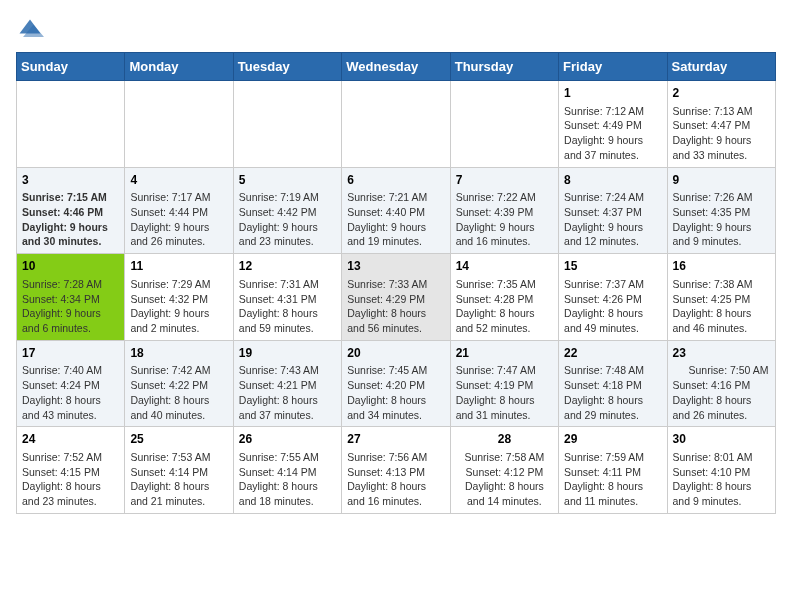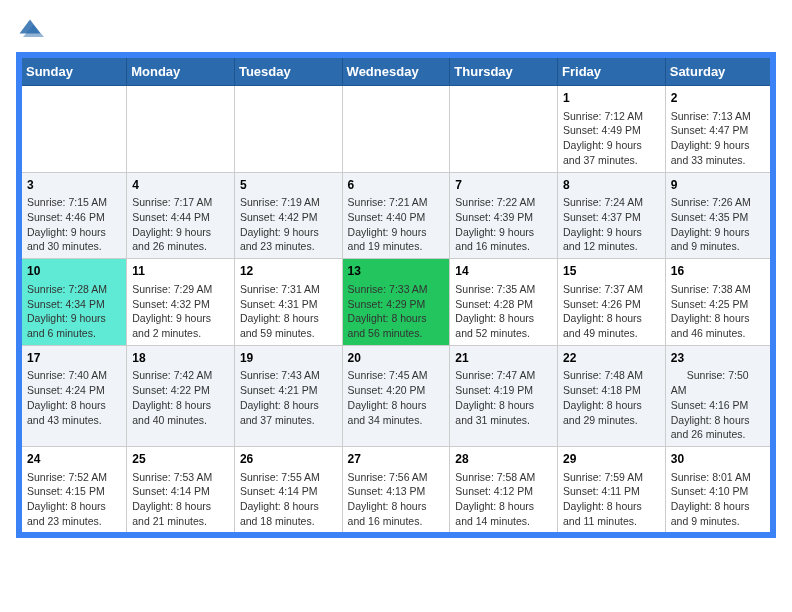--- a/index.html
+++ b/index.html
@@ -40,21 +40,21 @@
       font-weight: bold;
       color: #222;
     }
     .location {
       font-size: 15px;
       color: #444;
     }
     .calendar-table {
       width: 100%;
       border-collapse: collapse;
-      border: 6px solid #3b82f6;
+      border: 1px solid #3b82f6;
     }
     .calendar-table th {
       background-color: #2a6aad;
       color: #fff;
       font-size: 13px;
       font-weight: bold;
       padding: 6px 4px;
       text-align: left;
       border: 1px solid #1e5490;
     }
@@ -127,21 +127,21 @@
         <td class="empty-cell"></td>
         <td class="empty-cell"></td>
         <td style="background-color: rgb(255, 255, 255);"><span class="day-number">1</span><span class="day-info" style="white-space: pre-line;">Sunrise: 7:12 AM
 Sunset: 4:49 PM
 Daylight: 9 hours and 37 minutes.</span></td>
         <td style="background-color: rgb(255, 255, 255);"><span class="day-number">2</span><span class="day-info" style="white-space: pre-line;">Sunrise: 7:13 AM
 Sunset: 4:47 PM
 Daylight: 9 hours and 33 minutes.</span></td>
       </tr>
       <tr>
-        <td style="background-color: rgb(240, 244, 248);"><span class="day-number">3</span><span class="day-info" style="white-space: pre-line;">Sunrise: 7:15 AM
+        <td style="background-color: rgb(240, 244, 248);"><span class="day-number">3</span><span class="day-info" style="white-space: pre-line; font-weight: bold;">Sunrise: 7:15 AM
 Sunset: 4:46 PM
 Daylight: 9 hours and 30 minutes.</span></td>
         <td style="background-color: rgb(240, 244, 248);"><span class="day-number">4</span><span class="day-info" style="white-space: pre-line;">Sunrise: 7:17 AM
 Sunset: 4:44 PM
 Daylight: 9 hours and 26 minutes.</span></td>
         <td style="background-color: rgb(240, 244, 248);"><span class="day-number">5</span><span class="day-info" style="white-space: pre-line;">Sunrise: 7:19 AM
 Sunset: 4:42 PM
 Daylight: 9 hours and 23 minutes.</span></td>
         <td style="background-color: rgb(240, 244, 248);"><span class="day-number">6</span><span class="day-info" style="white-space: pre-line;">Sunrise: 7:21 AM
 Sunset: 4:40 PM
@@ -150,30 +150,30 @@
 Sunset: 4:39 PM
 Daylight: 9 hours and 16 minutes.</span></td>
         <td style="background-color: rgb(240, 244, 248);"><span class="day-number">8</span><span class="day-info" style="white-space: pre-line;">Sunrise: 7:24 AM
 Sunset: 4:37 PM
 Daylight: 9 hours and 12 minutes.</span></td>
         <td style="background-color: rgb(240, 244, 248);"><span class="day-number">9</span><span class="day-info" style="white-space: pre-line;">Sunrise: 7:26 AM
 Sunset: 4:35 PM
 Daylight: 9 hours and 9 minutes.</span></td>
       </tr>
       <tr>
-        <td style="background-color: #5eead4;"><span class="day-number">10</span><span class="day-info" style="white-space: pre-line;">Sunrise: 7:28 AM
+        <td style="background-color: #84cc16;"><span class="day-number">10</span><span class="day-info" style="white-space: pre-line;">Sunrise: 7:28 AM
 Sunset: 4:34 PM
 Daylight: 9 hours and 6 minutes.</span></td>
         <td style="background-color: rgb(255, 255, 255);"><span class="day-number">11</span><span class="day-info" style="white-space: pre-line;">Sunrise: 7:29 AM
 Sunset: 4:32 PM
 Daylight: 9 hours and 2 minutes.</span></td>
         <td style="background-color: rgb(255, 255, 255);"><span class="day-number">12</span><span class="day-info" style="white-space: pre-line;">Sunrise: 7:31 AM
 Sunset: 4:31 PM
 Daylight: 8 hours and 59 minutes.</span></td>
-        <td style="background-color: #22c55e;"><span class="day-number">13</span><span class="day-info" style="white-space: pre-line;">Sunrise: 7:33 AM
+        <td style="background-color: #e5e5e5;"><span class="day-number">13</span><span class="day-info" style="white-space: pre-line;">Sunrise: 7:33 AM
 Sunset: 4:29 PM
 Daylight: 8 hours and 56 minutes.</span></td>
         <td style="background-color: rgb(255, 255, 255);"><span class="day-number">14</span><span class="day-info" style="white-space: pre-line;">Sunrise: 7:35 AM
 Sunset: 4:28 PM
 Daylight: 8 hours and 52 minutes.</span></td>
         <td style="background-color: rgb(255, 255, 255);"><span class="day-number">15</span><span class="day-info" style="white-space: pre-line;">Sunrise: 7:37 AM
 Sunset: 4:26 PM
 Daylight: 8 hours and 49 minutes.</span></td>
         <td style="background-color: rgb(255, 255, 255);"><span class="day-number">16</span><span class="day-info" style="white-space: pre-line;">Sunrise: 7:38 AM
 Sunset: 4:25 PM
@@ -208,21 +208,21 @@
 Daylight: 8 hours and 23 minutes.</span></td>
         <td style="background-color: rgb(255, 255, 255);"><span class="day-number">25</span><span class="day-info" style="white-space: pre-line;">Sunrise: 7:53 AM
 Sunset: 4:14 PM
 Daylight: 8 hours and 21 minutes.</span></td>
         <td style="background-color: rgb(255, 255, 255);"><span class="day-number">26</span><span class="day-info" style="white-space: pre-line;">Sunrise: 7:55 AM
 Sunset: 4:14 PM
 Daylight: 8 hours and 18 minutes.</span></td>
         <td style="background-color: rgb(255, 255, 255);"><span class="day-number">27</span><span class="day-info" style="white-space: pre-line;">Sunrise: 7:56 AM
 Sunset: 4:13 PM
 Daylight: 8 hours and 16 minutes.</span></td>
-        <td style="background-color: rgb(255, 255, 255);"><span class="day-number">28</span><span class="day-info" style="white-space: pre-line;">Sunrise: 7:58 AM
+        <td style="background-color: rgb(255, 255, 255); text-align: center;"><span class="day-number">28</span><span class="day-info" style="white-space: pre-line;">Sunrise: 7:58 AM
 Sunset: 4:12 PM
 Daylight: 8 hours and 14 minutes.</span></td>
         <td style="background-color: rgb(255, 255, 255);"><span class="day-number">29</span><span class="day-info" style="white-space: pre-line;">Sunrise: 7:59 AM
 Sunset: 4:11 PM
 Daylight: 8 hours and 11 minutes.</span></td>
         <td style="background-color: rgb(255, 255, 255);"><span class="day-number">30</span><span class="day-info" style="white-space: pre-line;">Sunrise: 8:01 AM
 Sunset: 4:10 PM
 Daylight: 8 hours and 9 minutes.</span></td>
       </tr>
     </tbody>

